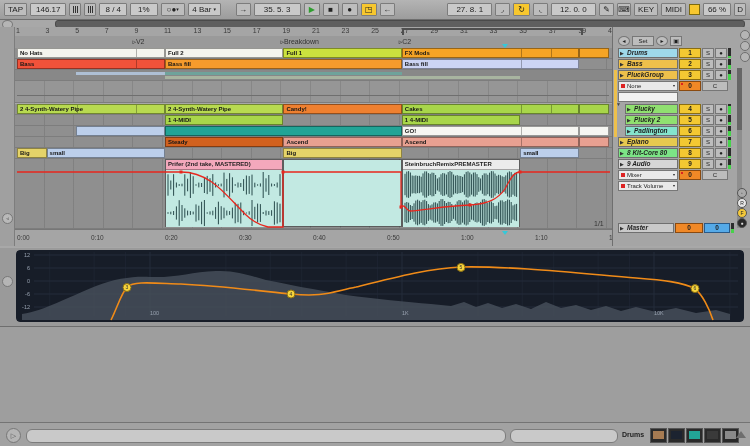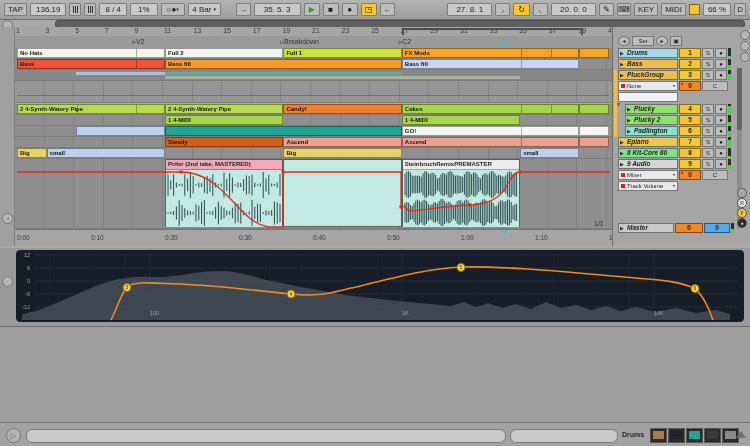--- a/index.html
+++ b/index.html
@@ -44,21 +44,21 @@
   .orange{background:#f08826!important;border-color:#8a4a10!important}
   svg{display:block}
 </style>
 </head>
 <body>
 
 <div id="app">
 
   <div id="toolbar">
     <div class="tbtn">TAP</div>
-    <div class="fld" style="width:40px">136.19</div>
+    <div class="fld" style="width:40px">146.17</div>
     <div class="tbtn" style="width:12px">
         <span class="bars">
           <i></i>
           <i></i>
           <i></i>
         </span>
       </div>
     <div class="tbtn" style="width:12px">
         <span class="bars">
           <i></i>
@@ -100,21 +100,21 @@
     <div class="fld" style="width:50px">27. 8. 1</div>
     <div class="tbtn" style="width:15px">
         <span>◞</span>
       </div>
     <div class="tbtn yellow" style="width:19px">
         <span>↻</span>
       </div>
     <div class="tbtn" style="width:15px">
         <span>◟</span>
       </div>
-    <div class="fld" style="width:50px">20. 0. 0</div>
+    <div class="fld" style="width:50px">12. 0. 0</div>
     <div style="margin-left:auto;display:flex;gap:3px;align-items:center">
       <div class="tbtn" style="width:15px">
           <span>✎</span>
         </div>
       <div class="tbtn" style="width:14px">
           <span>⌨</span>
         </div>
       <div class="tbtn">KEY</div>
       <div class="tbtn">MIDI</div>
       <div style="width:9px;height:9px;background:#f7c72e;border:1px solid #7c6a10"></div>

